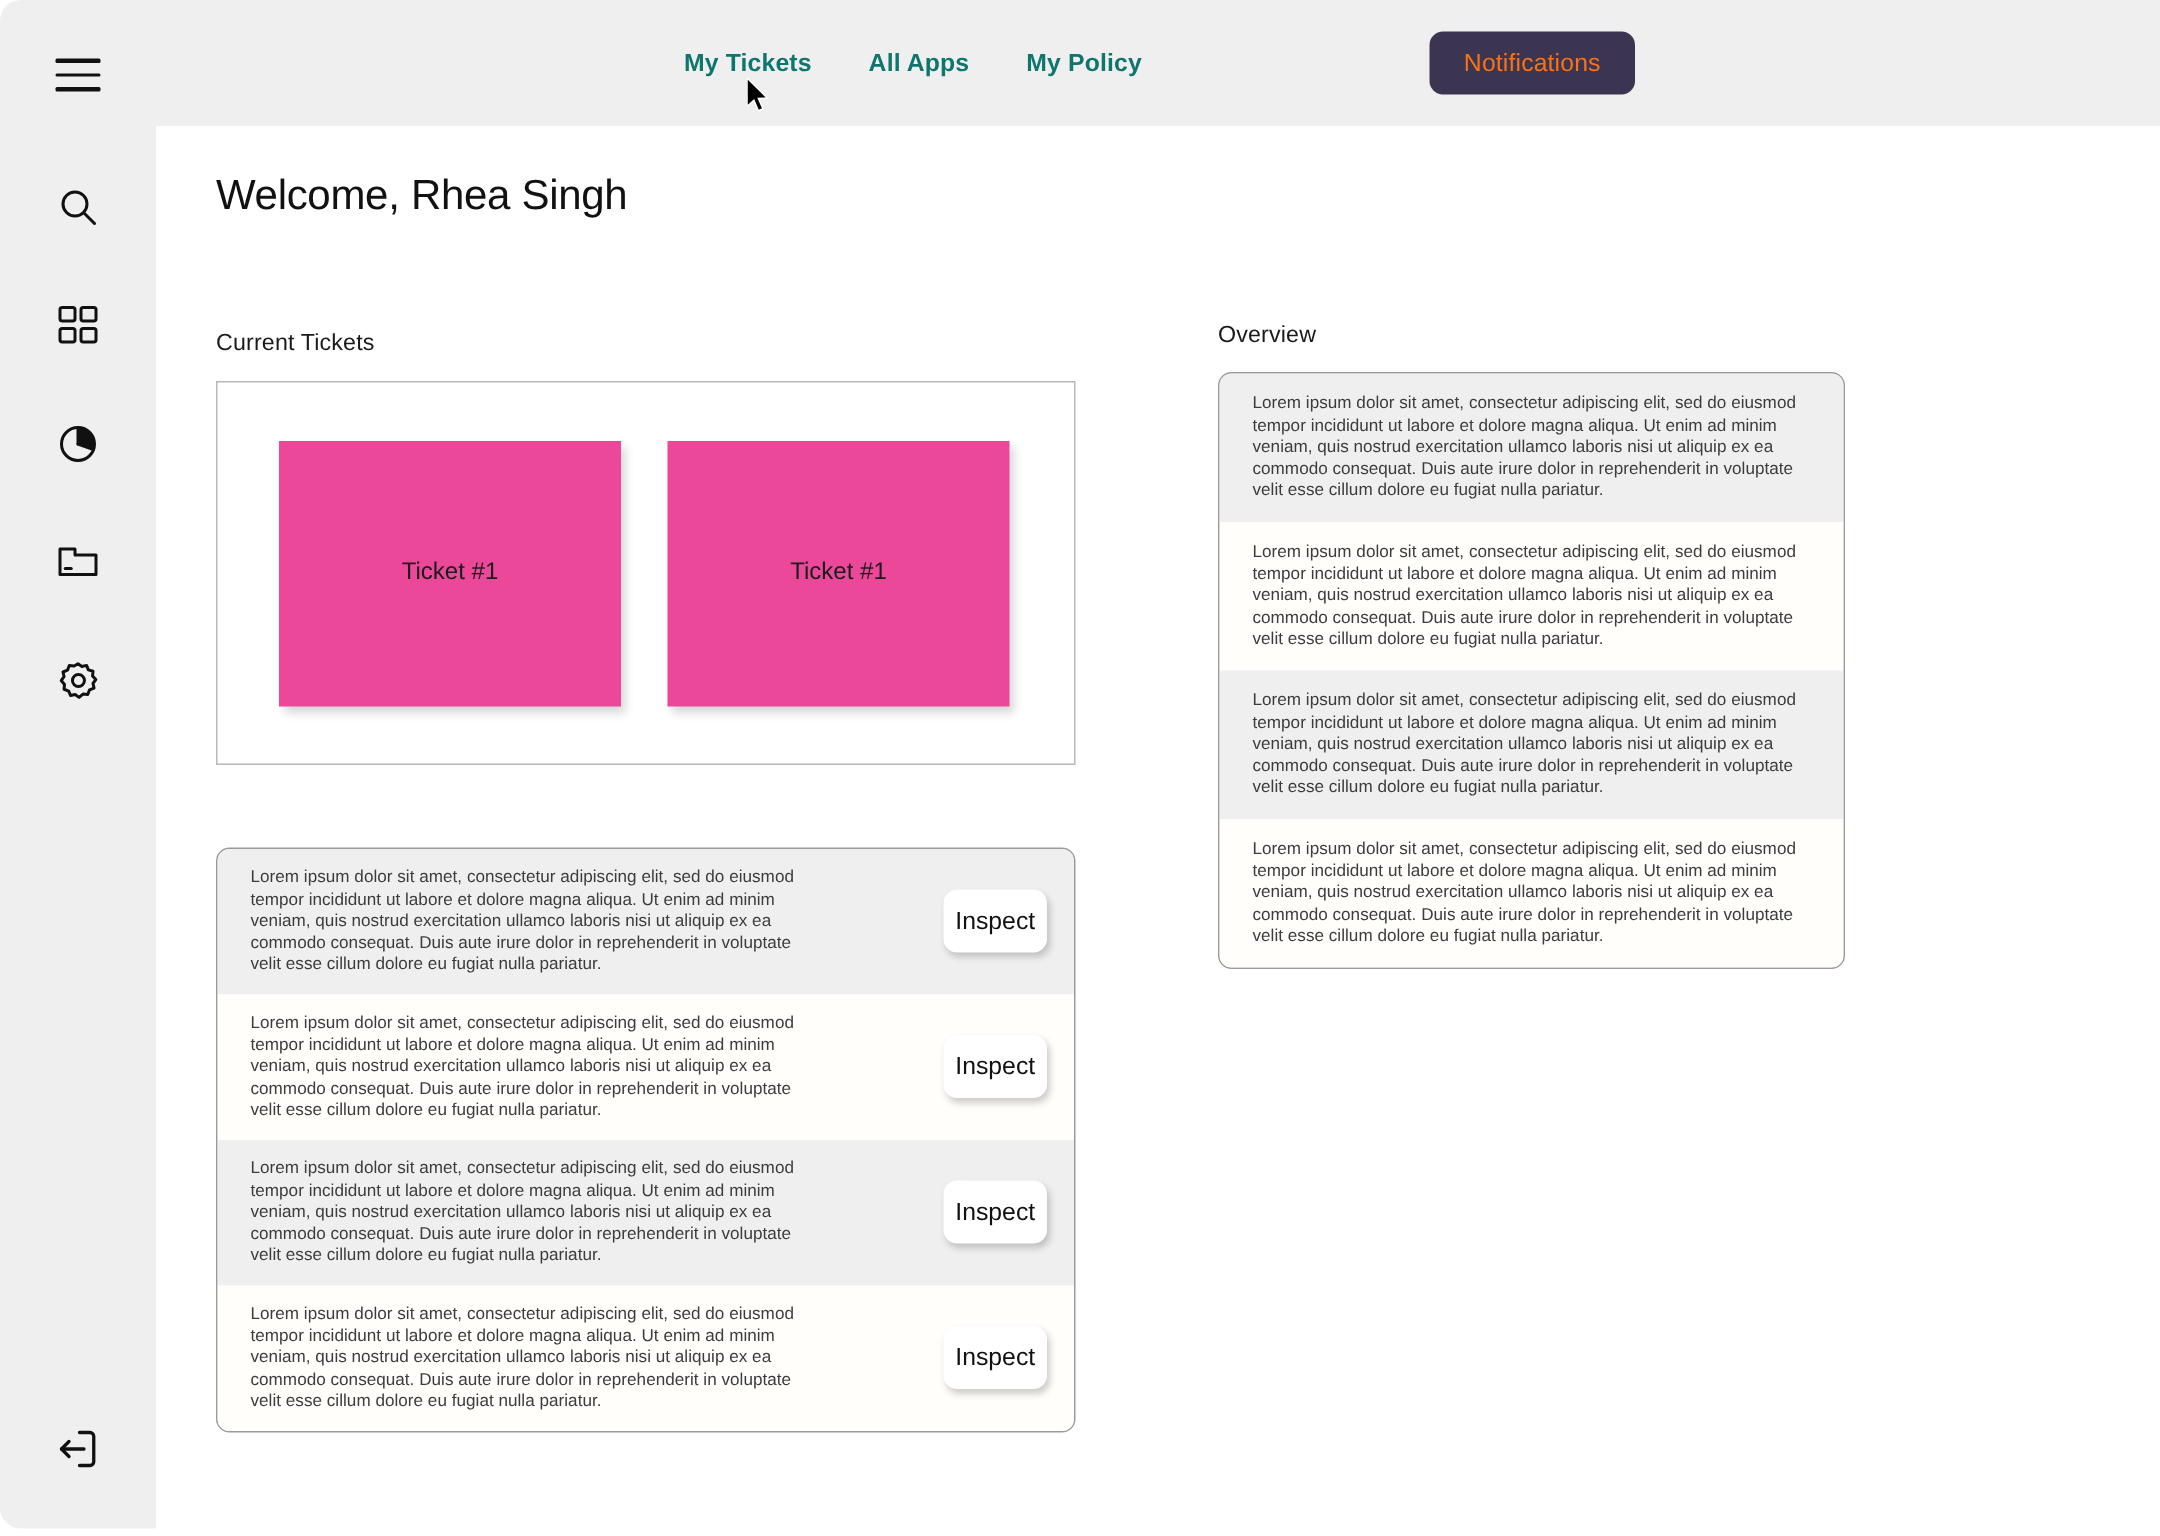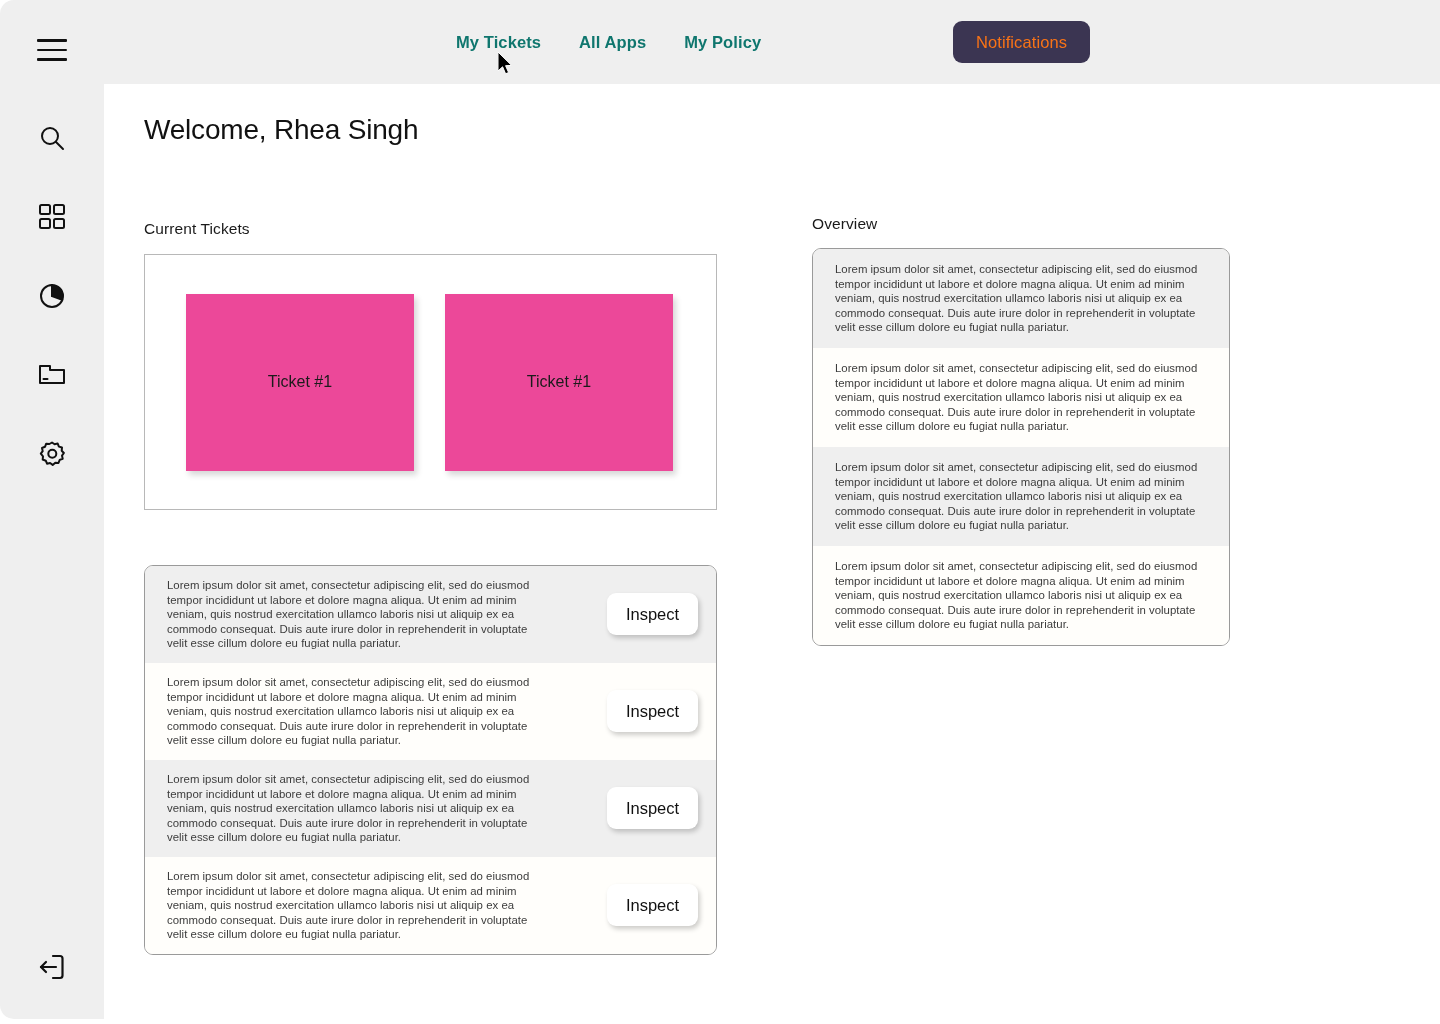--- a/index.html
+++ b/index.html
@@ -205,21 +205,21 @@
 
   .lorem {
     font-size: 11.4px;
     line-height: 14.6px;
     color: #3c3c3c;
     width: 376px;
     letter-spacing: .02px;
   }
 
   .inspect-btn {
-    width: 91px;
+    width: 69px;
     height: 42px;
     background: #ffffff;
     border: none;
     border-radius: 9px;
     font-size: 16.5px;
     font-family: "Liberation Sans", sans-serif;
     color: #111111;
     box-shadow: 2px 3px 5px rgba(0,0,0,0.2);
     cursor: pointer;
     flex: 0 0 auto;

